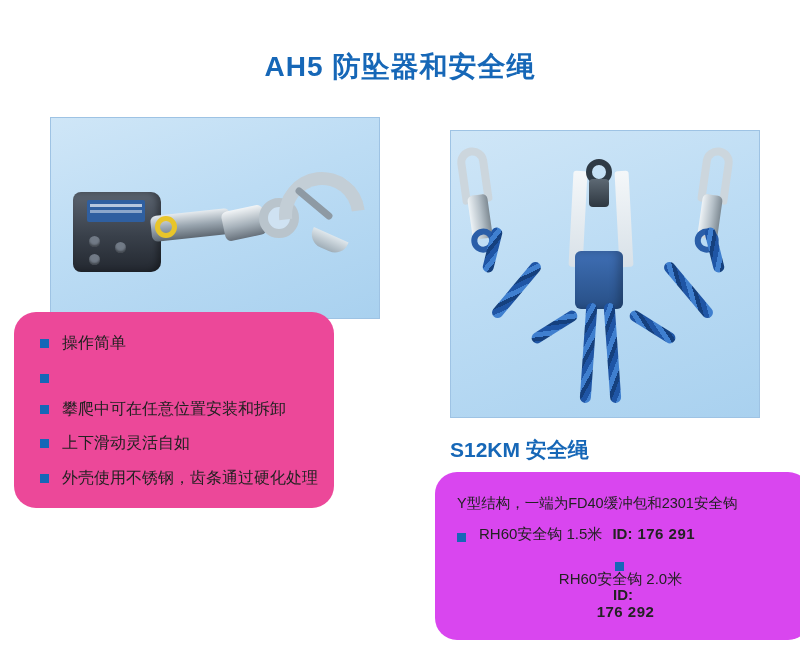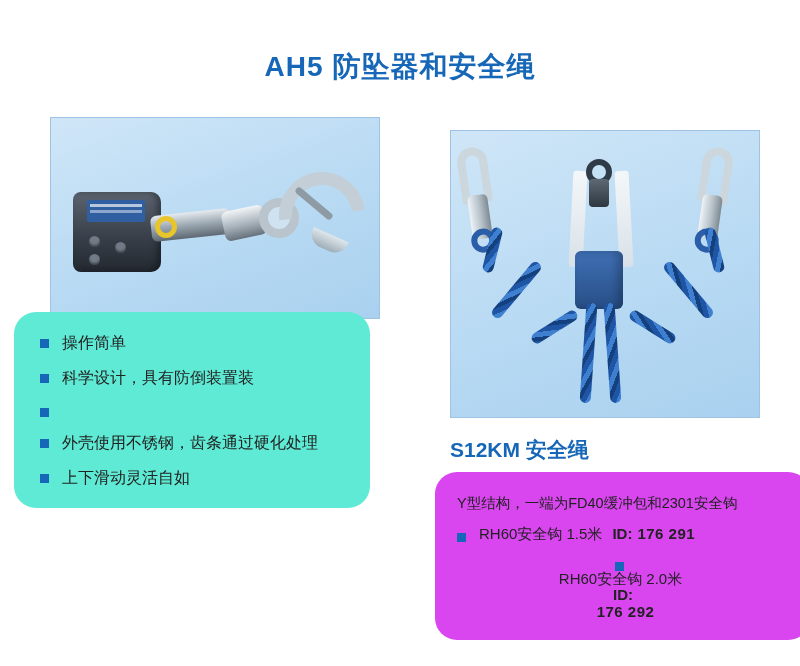--- a/index.html
+++ b/index.html
@@ -62,22 +62,22 @@
     margin-top: 14px;
     font-size: 15px;
     font-weight: bold;
     color: #1a1a1a;
     letter-spacing: 0.5px;
   }
   .feature-card {
     position: absolute;
     left: 14px;
     top: 312px;
-    width: 356px;
-    background: #5eead4;
+    width: 320px;
+    background: #ec4899;
     border-radius: 22px;
     padding: 22px 10px 22px 26px;
     box-sizing: border-box;
   }
   .feature-list {
     list-style: none;
     margin: 0;
     padding: 0;
   }
   .feature-list li {
@@ -452,32 +452,32 @@
   </div>
 
   <div class="feature-card">
     <ul class="feature-list">
       <li>
         <span class="bullet"></span>
         <span>操作简单</span>
       </li>
       <li>
         <span class="bullet"></span>
-        <span>科学设计，具有防倒装置装</span>
-      </li>
-      <li>
-        <span class="bullet"></span>
+      </li>
+      <li>
+        <span class="bullet"></span>
+        <span>攀爬中可在任意位置安装和拆卸</span>
+      </li>
+      <li>
+        <span class="bullet"></span>
+        <span>上下滑动灵活自如</span>
       </li>
       <li>
         <span class="bullet"></span>
         <span>外壳使用不锈钢，齿条通过硬化处理</span>
-      </li>
-      <li>
-        <span class="bullet"></span>
-        <span>上下滑动灵活自如</span>
       </li>
     </ul>
   </div>
 
   <div class="right-col">
 
     <div class="photo-frame right-photo">
       <div class="lanyard">
         <div class="tape"></div>
         <div class="tape2"></div>

